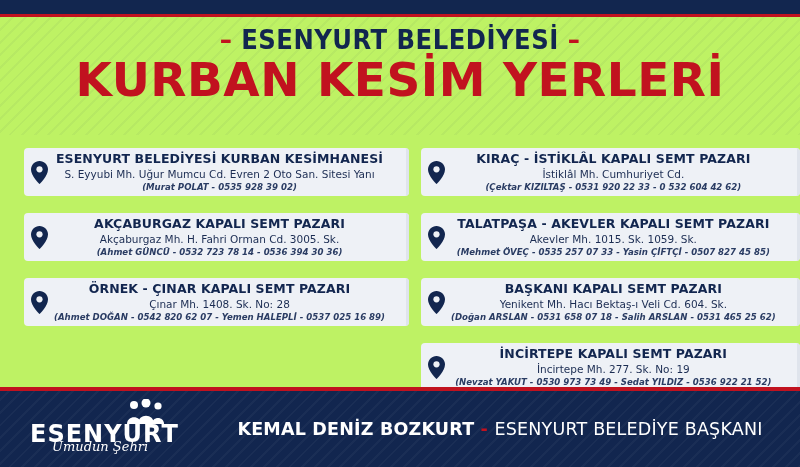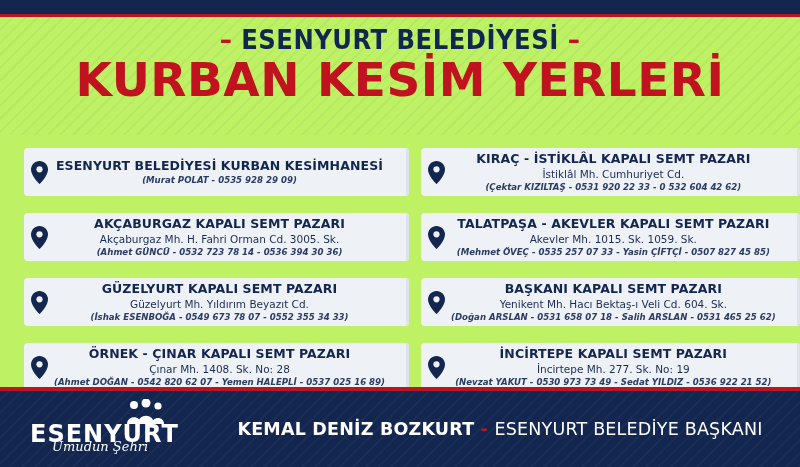--- a/index.html
+++ b/index.html
@@ -265,51 +265,39 @@
 
       <div class="card">
         <div class="pin">
           <svg width="17" height="23" viewBox="0 0 17 23" aria-hidden="true">
             <path d="M8.5 0C3.8 0 0 3.8 0 8.5C0 15 8.5 23 8.5 23S17 15 17 8.5C17 3.8 13.2 0 8.5 0Z" fill="#12264f"></path>
             <circle cx="8.5" cy="8.3" r="3.1" fill="#eef1f6"></circle>
           </svg>
         </div>
         <div class="card-text">
           <div class="c-name">ESENYURT BELEDİYESİ KURBAN KESİMHANESİ</div>
-          <div class="c-contact">(Murat POLAT - 0535 928 29 09)</div>
+          <div class="c-addr">S. Eyyubi Mh. Uğur Mumcu Cd. Evren 2 Oto San. Sitesi Yanı</div>
+          <div class="c-contact">(Murat POLAT - 0535 928 39 02)</div>
         </div>
       </div>
 
       <div class="card">
         <div class="pin">
           <svg width="17" height="23" viewBox="0 0 17 23" aria-hidden="true">
             <path d="M8.5 0C3.8 0 0 3.8 0 8.5C0 15 8.5 23 8.5 23S17 15 17 8.5C17 3.8 13.2 0 8.5 0Z" fill="#12264f"></path>
             <circle cx="8.5" cy="8.3" r="3.1" fill="#eef1f6"></circle>
           </svg>
         </div>
         <div class="card-text">
           <div class="c-name">AKÇABURGAZ KAPALI SEMT PAZARI</div>
           <div class="c-addr">Akçaburgaz Mh. H. Fahri Orman Cd. 3005. Sk.</div>
           <div class="c-contact">(Ahmet GÜNCÜ - 0532 723 78 14 - 0536 394 30 36)</div>
         </div>
       </div>
 
-      <div class="card">
-        <div class="pin">
-          <svg width="17" height="23" viewBox="0 0 17 23" aria-hidden="true">
-            <path d="M8.5 0C3.8 0 0 3.8 0 8.5C0 15 8.5 23 8.5 23S17 15 17 8.5C17 3.8 13.2 0 8.5 0Z" fill="#12264f"></path>
-            <circle cx="8.5" cy="8.3" r="3.1" fill="#eef1f6"></circle>
-          </svg>
-        </div>
-        <div class="card-text">
-          <div class="c-name">GÜZELYURT KAPALI SEMT PAZARI</div>
-          <div class="c-addr">Güzelyurt Mh. Yıldırım Beyazıt Cd.</div>
-          <div class="c-contact">(İshak ESENBOĞA - 0549 673 78 07 - 0552 355 34 33)</div>
-        </div>
-      </div>
 
       <div class="card">
         <div class="pin">
           <svg width="17" height="23" viewBox="0 0 17 23" aria-hidden="true">
             <path d="M8.5 0C3.8 0 0 3.8 0 8.5C0 15 8.5 23 8.5 23S17 15 17 8.5C17 3.8 13.2 0 8.5 0Z" fill="#12264f"></path>
             <circle cx="8.5" cy="8.3" r="3.1" fill="#eef1f6"></circle>
           </svg>
         </div>
         <div class="card-text">
           <div class="c-name">ÖRNEK - ÇINAR KAPALI SEMT PAZARI</div>

